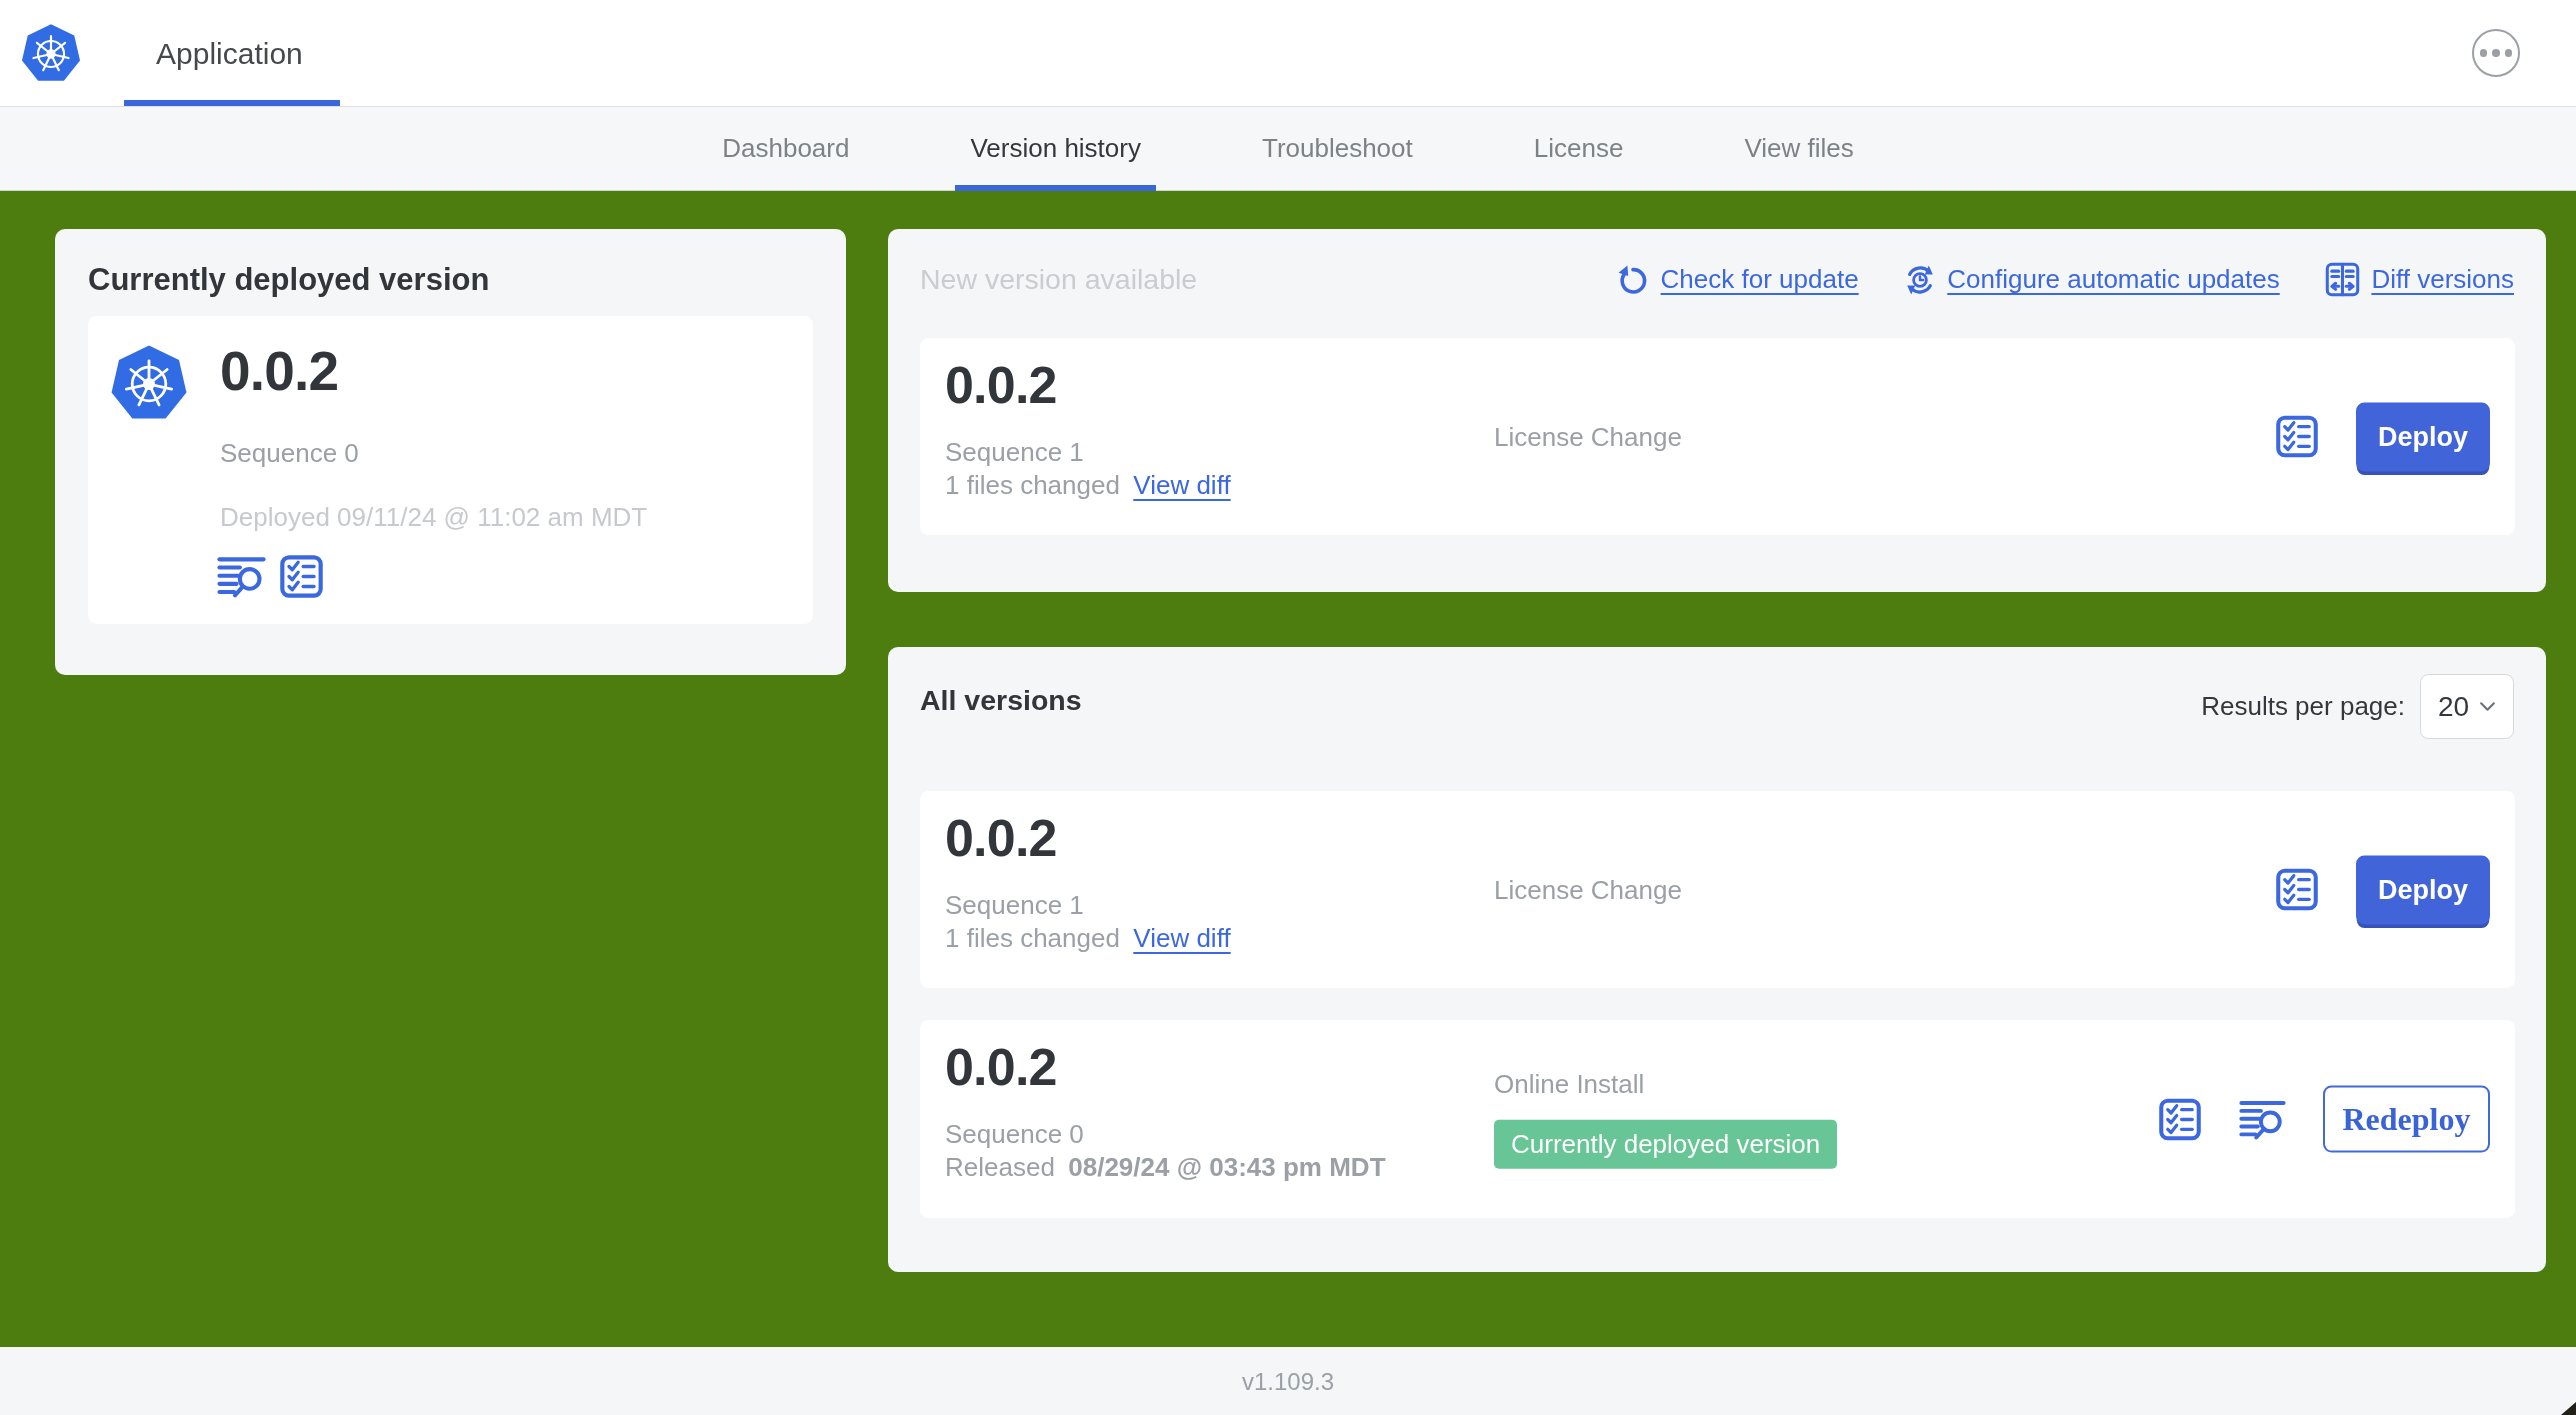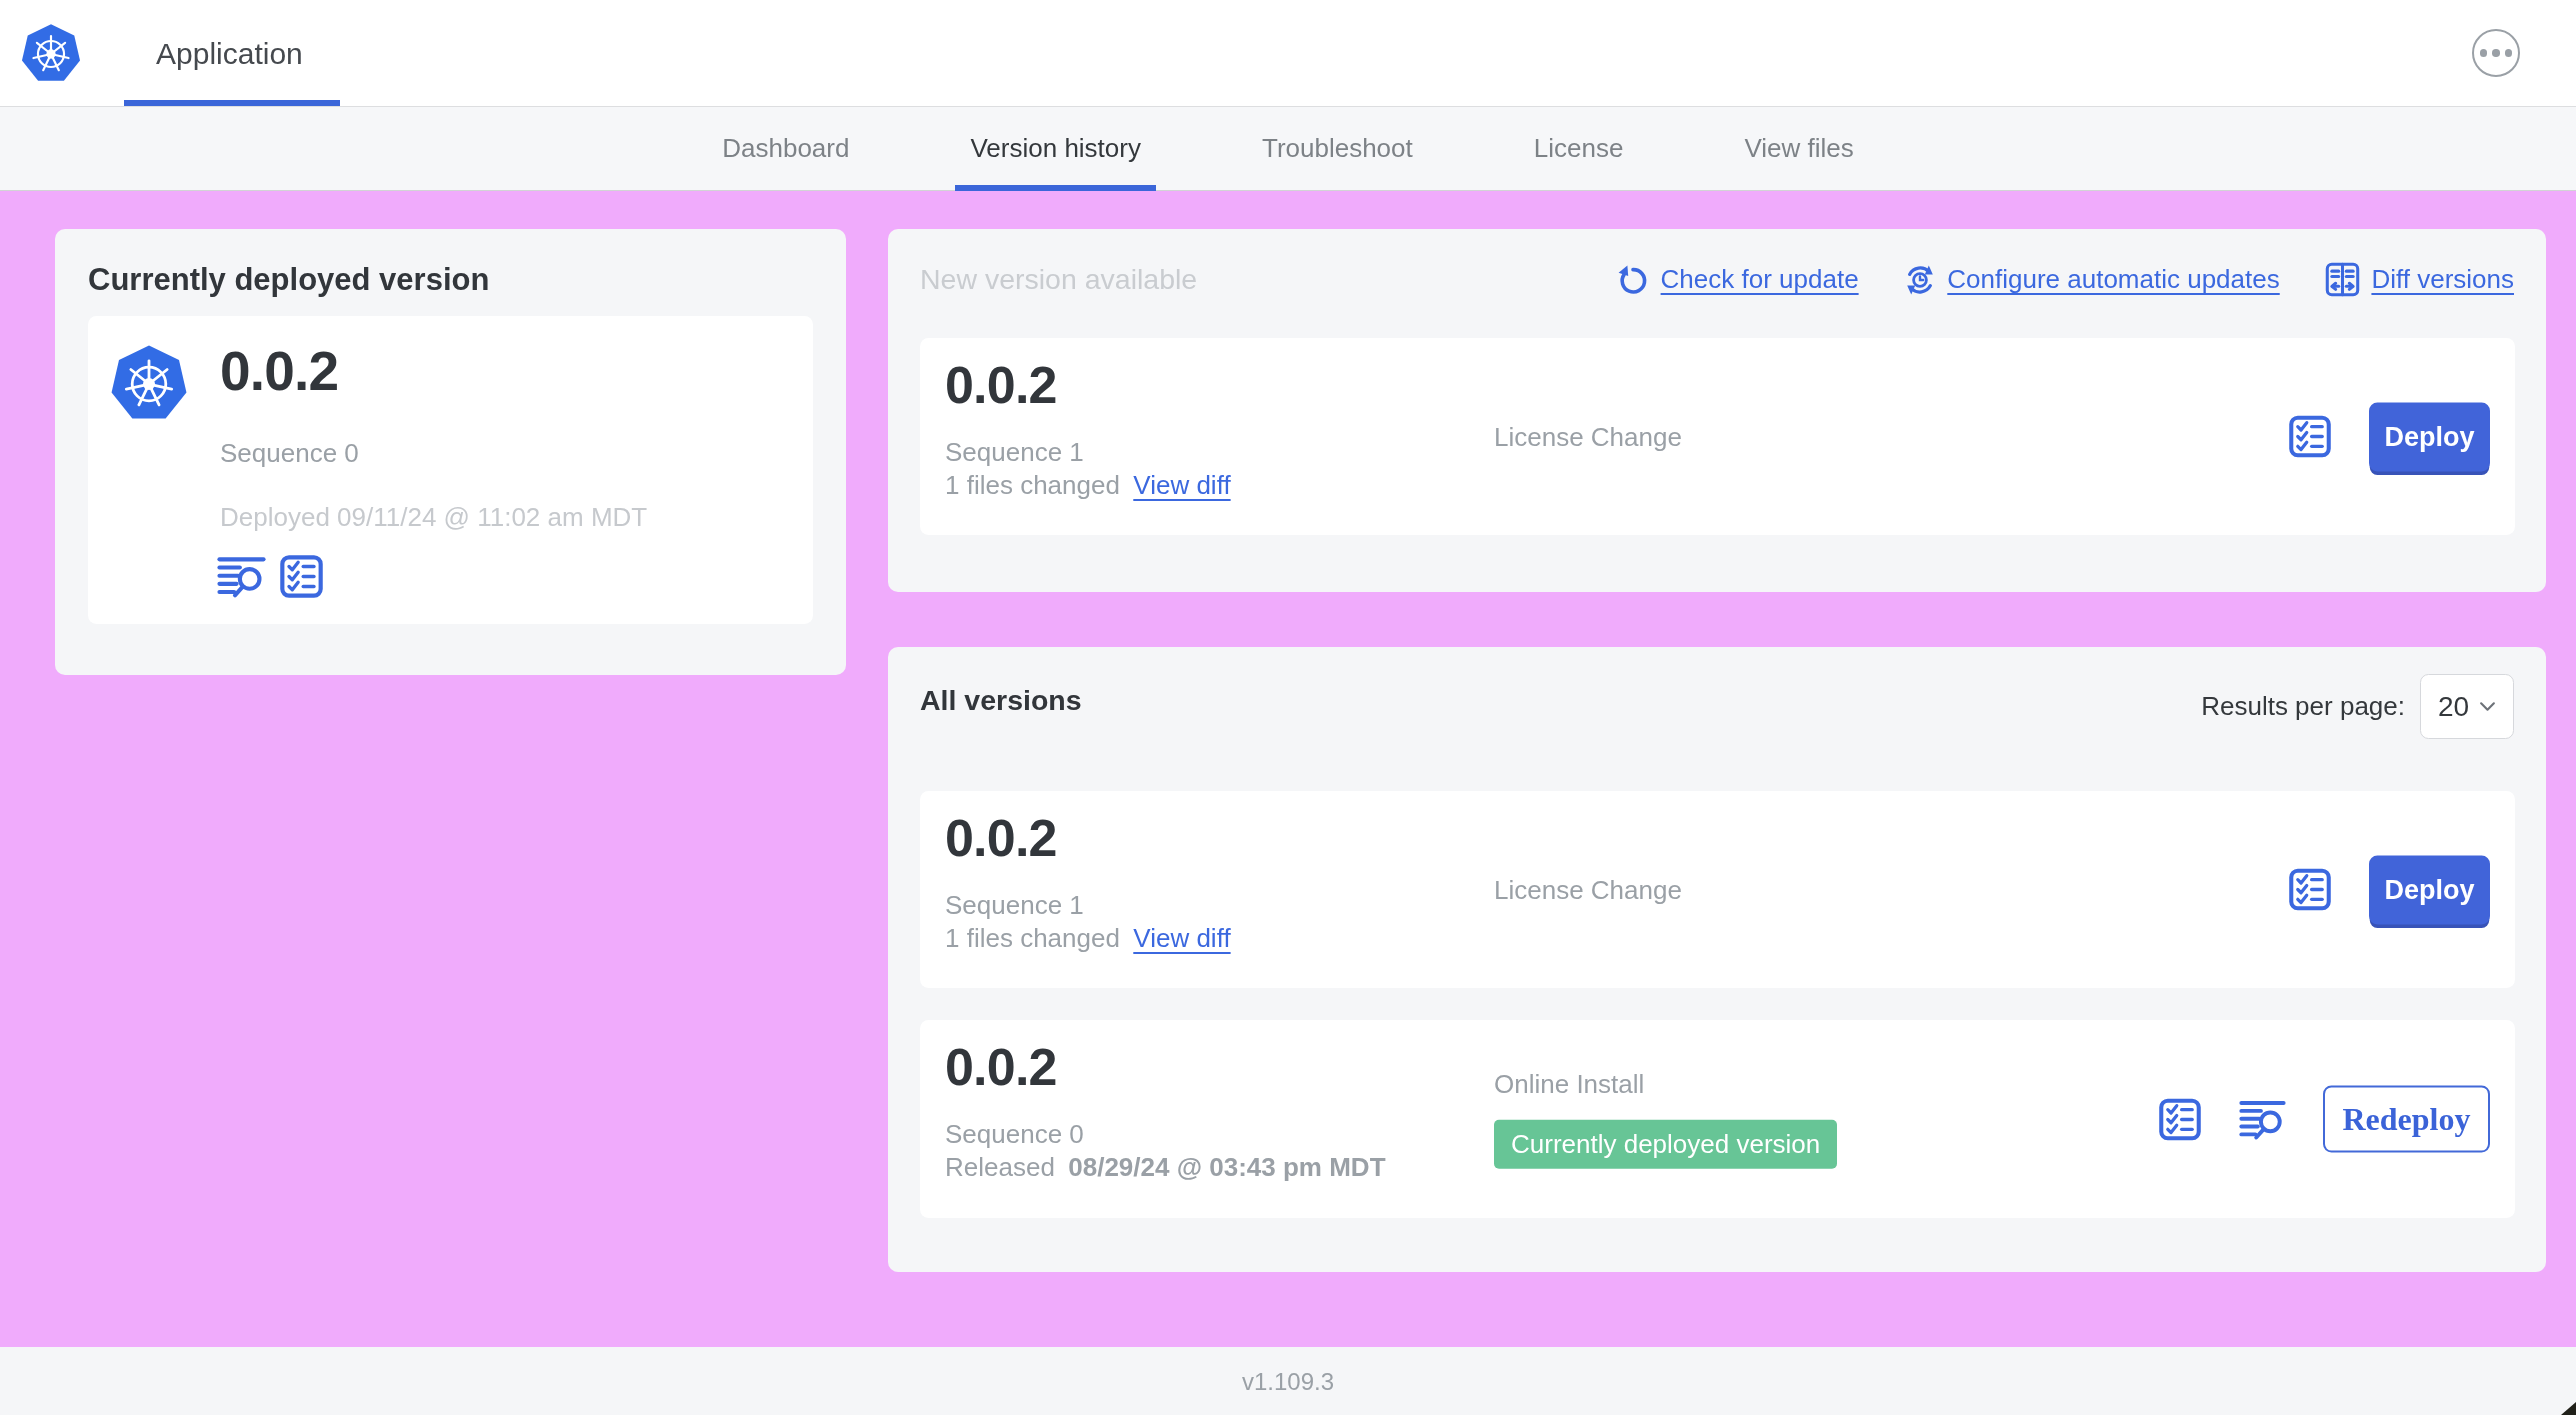--- a/index.html
+++ b/index.html
@@ -1,19 +1,19 @@
 <!DOCTYPE html>
 <html style="font-size:13.4px"><head>
 <meta charset="utf-8">
 <style>
   * { margin:0; padding:0; box-sizing:border-box; }
   html,body { background:#fff; }
   .page {
     position:relative; width:2576px; height:1415px; overflow:hidden;
-    background:#f0abfc; font-family:"Liberation Sans", sans-serif; color:#35393d;padding-left:48px;
+    background:#4d7c0f; font-family:"Liberation Sans", sans-serif; color:#35393d;padding-left:48px;
   }
 
   
   .hdr { position:absolute; left:0; top:0; width:2576px; height:106px; background:#fff; }
   .hdr .logo { position:absolute; left:20px; top:22.6px; width:62px; height:62px; }
   .app-tab { position:absolute; left:124px; top:0; height:106px; }
   .app-title { position:absolute; left:32px; top:37px; font-size:30px; font-weight:500; color:#45494e; white-space:nowrap; }
   .app-underline { position:absolute; left:0; bottom:0; width:216px; height:5.9px; background:#3b66d9; }
   .menu-btn { position:absolute; left:2472px; top:29px; width:48px; height:48px; border-radius:50%;
     border:2.5px solid #9aa0a6; background:#fff; cursor:pointer; display:flex; align-items:center; justify-content:center; gap:5px; }
@@ -54,21 +54,21 @@
   .vrow { position:absolute; left:32px; width:1595px; height:197px; background:#fff; border-radius:8.4px; }
   .vr-version { position:absolute; left:25px; top:17px; font-size:52px; font-weight:700; color:#32363b; letter-spacing:-0.8px; }
   .vr-seq { position:absolute; left:25px; top:99px; font-size:26px; color:#9aa0a6; }
   .vr-line3 { position:absolute; left:25px; top:132px; font-size:26px; color:#9aa0a6; display:flex; gap:13.4px; align-items:baseline; white-space:nowrap; }
   .vr-line3 b { color:#9aa0a6; font-weight:700; }
   .view-diff { font-size:26px; font-weight:500; color:#3b68df; text-decoration:underline; text-underline-offset:5px; cursor:pointer; }
   .vr-source { position:absolute; left:574px; top:50%; transform:translateY(-50%); font-size:26px; font-weight:500; color:#9aa0a6; }
   .vr-source .badge { display:inline-block; margin-top:20px; background:#67c596; color:#fff; font-size:26px; font-weight:400;
     padding:9.2px 17px; border-radius:5px; white-space:nowrap; }
   .vr-actions { position:absolute; right:25px; top:50%; transform:translateY(-50%); display:flex; align-items:center; gap:37px; }
-  .btn-deploy { width:121px; height:69px; border:none; border-radius:8.4px; background:#4164d9; color:#fff;
+  .btn-deploy { width:134px; height:69px; border:none; border-radius:8.4px; background:#4164d9; color:#fff;
     font-family:inherit; font-size:27px; font-weight:700; cursor:pointer; box-shadow:0 4.2px 0 -0.8px #3853b8; }
   .btn-redeploy { width:167px; height:67px; background:#fff; border:2.5px solid #4269d8; border-radius:8.4px;
     color:#3b63d8; font-family:Liberation Serif, serif; font-size:32px; font-weight:700; cursor:pointer; }
 
   
   .card-all { left:888px; top:647px; width:1658px; height:625px; }
   .av-title { position:absolute; left:32px; top:37px; font-size:28.5px; font-weight:700; color:#32363b; }
   .av-results { position:absolute; right:32px; top:27px; display:flex; align-items:center; gap:15px; }
   .av-results .rlabel { font-size:26px; color:#34383c; }
   .rselect { width:94px; height:65px; background:#fff; border:1.7px solid #d6d8dc; border-radius:8.4px;

